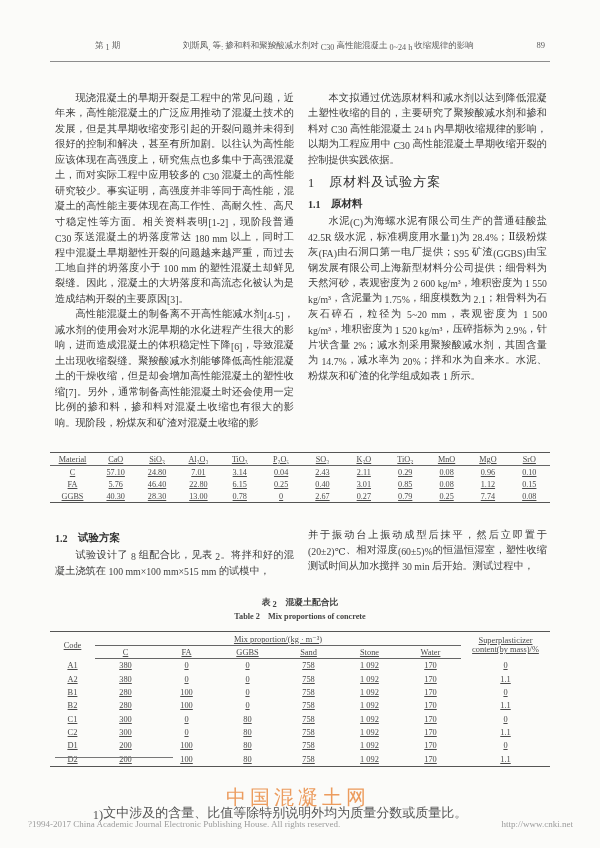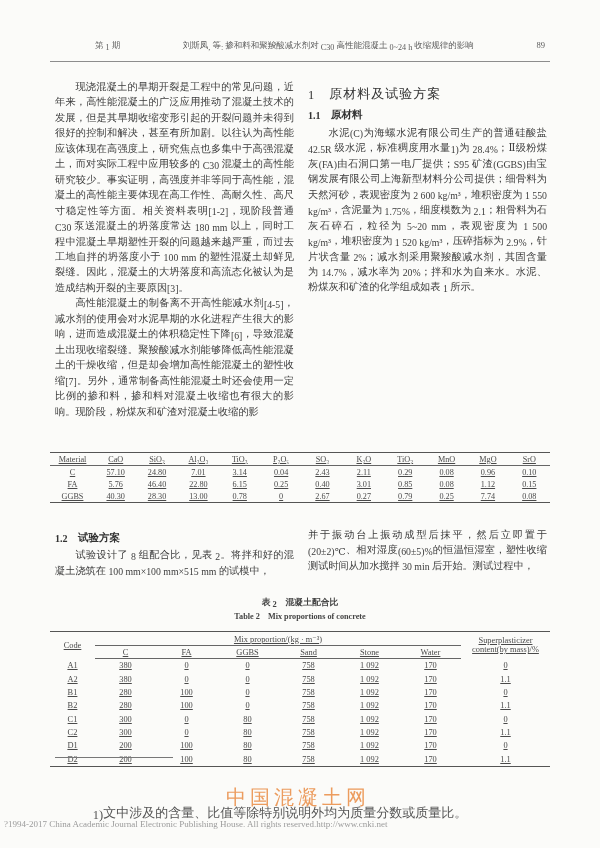--- a/index.html
+++ b/index.html
@@ -12,21 +12,21 @@
   .pg-header{
     position:absolute;top:40px;left:55px;width:490px;
     display:flex;align-items:baseline;font-size:8.5px;color:#5a5a5a;
   }
   .pg-header .issue{flex:0 0 auto;margin-left:40px;}
   .pg-header .run-title{flex:1 1 auto;text-align:center;padding:0 8px;}
   .pg-header .pageno{flex:0 0 auto;}
   .header-rule{position:absolute;top:61px;left:50px;width:500px;border-top:1px solid #8d8d8d;}
   
   .cols{position:absolute;left:55px;width:492px;display:flex;gap:14px;}
-  .cols.top{top:79px;height:362px;}
+  .cols.top{top:90px;height:362px;}
   .cols.mid{top:527px;height:64px;}
   .col{width:239px;overflow:hidden;font-size:10.2px;line-height:15.45px;text-align:justify;color:#3c3c3c;}
   .col p{margin:0;text-indent:2em;}
   .col p.noindent{text-indent:0;}
   h2.sec{
     font-family:"Liberation Sans","DejaVu Sans",sans-serif;
     font-size:13px;font-weight:normal;color:#333;margin:7px 0 5px 0;letter-spacing:1px;
   }
   h3.subsec{
     font-family:"Liberation Sans","DejaVu Sans",sans-serif;
@@ -64,22 +64,22 @@
   .footnote-rule{position:absolute;top:757px;left:55px;width:118px;border-top:0.8px solid #777;}
   .footnote{position:absolute;top:804px;left:60px;width:440px;font-size:13px;color:#555;text-align:center;}
   
   .watermark{
     position:absolute;top:784px;left:226px;
     font-family:"Liberation Sans","DejaVu Sans",sans-serif;
     font-size:20px;letter-spacing:4px;color:#ec9c5e;font-weight:500;white-space:nowrap;
   }
   
   .pg-footer{
-    position:absolute;top:819px;left:4px;width:545px;
-    display:flex;justify-content:flex-start;align-items:baseline;
+    position:absolute;top:819px;left:28px;width:545px;
+    display:flex;justify-content:space-between;align-items:baseline;
     font-size:9px;color:#9b9b9b;
   }
 </style>
 </head>
 <body>
 
 <div class="page">
 
   <div class="pg-header">
     <span class="issue">第<span class="lat"> 1 </span>期</span>
@@ -87,20 +87,21 @@
     <span class="pageno">89</span>
   </div>
   <div class="header-rule"></div>
 
   <div class="cols top">
     <div class="col">
       <p>现浇混凝土的早期开裂是工程中的常见问题，近年来，高性能混凝土的广泛应用推动了混凝土技术的发展，但是其早期收缩变形引起的开裂问题并未得到很好的控制和解决，甚至有所加剧。以往认为高性能应该体现在高强度上，研究焦点也多集中于高强混凝土，而对实际工程中应用较多的<span class="lat"> C30 </span>混凝土的高性能研究较少。事实证明，高强度并非等同于高性能，混凝土的高性能主要体现在高工作性、高耐久性、高尺寸稳定性等方面。相关资料表明<span class="lat">[1-2]</span>，现阶段普通<span class="lat"> C30 </span>泵送混凝土的坍落度常达<span class="lat"> 180 mm </span>以上，同时工程中混凝土早期塑性开裂的问题越来越严重，而过去工地自拌的坍落度小于<span class="lat"> 100 mm </span>的塑性混凝土却鲜见裂缝。因此，混凝土的大坍落度和高流态化被认为是造成结构开裂的主要原因<span class="lat">[3]</span>。</p>
       <p>高性能混凝土的制备离不开高性能减水剂<span class="lat">[4-5]</span>，减水剂的使用会对水泥早期的水化进程产生很大的影响，进而造成混凝土的体积稳定性下降<span class="lat">[6]</span>，导致混凝土出现收缩裂缝。聚羧酸减水剂能够降低高性能混凝土的干燥收缩，但是却会增加高性能混凝土的塑性收缩<span class="lat">[7]</span>。另外，通常制备高性能混凝土时还会使用一定比例的掺和料，掺和料对混凝土收缩也有很大的影响。现阶段，粉煤灰和矿渣对混凝土收缩的影</p>
     </div>
     <div class="col">
+      <p>本文拟通过优选原材料和减水剂以达到降低混凝土塑性收缩的目的，主要研究了聚羧酸减水剂和掺和料对<span class="lat"> C30 </span>高性能混凝土<span class="lat"> 24 h </span>内早期收缩规律的影响，以期为工程应用中<span class="lat"> C30 </span>高性能混凝土早期收缩开裂的控制提供实践依据。</p>
       <h2 class="sec"><span class="lat">1</span>　原材料及试验方案</h2>
       <h3 class="subsec"><span class="lat">1.1</span>　原材料</h3>
       <p>水泥<span class="lat">(C)</span>为海螺水泥有限公司生产的普通硅酸盐<span class="lat"> 42.5R </span>级水泥，标准稠度用水量<span class="lat">1)</span>为<span class="lat"> 28.4%</span>；Ⅱ级粉煤灰<span class="lat">(FA)</span>由石洞口第一电厂提供；<span class="lat">S95 </span>矿渣<span class="lat">(GGBS)</span>由宝钢发展有限公司上海新型材料分公司提供；细骨料为天然河砂，表观密度为<span class="lat"> 2 600 kg/m³</span>，堆积密度为<span class="lat"> 1 550 kg/m³</span>，含泥量为<span class="lat"> 1.75%</span>，细度模数为<span class="lat"> 2.1</span>；粗骨料为石灰石碎石，粒径为<span class="lat"> 5~20 mm</span>，表观密度为<span class="lat"> 1 500 kg/m³</span>，堆积密度为<span class="lat"> 1 520 kg/m³</span>，压碎指标为<span class="lat"> 2.9%</span>，针片状含量<span class="lat"> 2%</span>；减水剂采用聚羧酸减水剂，其固含量为<span class="lat"> 14.7%</span>，减水率为<span class="lat"> 20%</span>；拌和水为自来水。水泥、粉煤灰和矿渣的化学组成如表<span class="lat"> 1 </span>所示。</p>
     </div>
   </div>
 
   <div class="tblwrap tbl1wrap">
     <table class="sci t1">
       <colgroup>
           <col class="c-mat">

